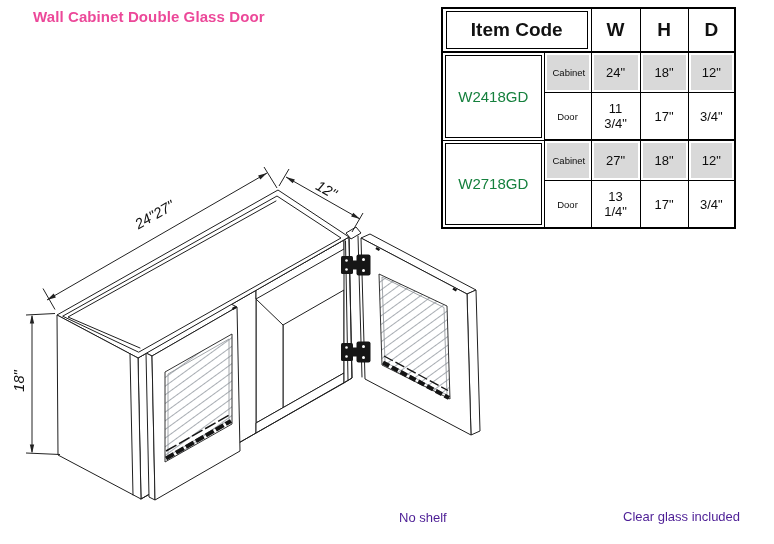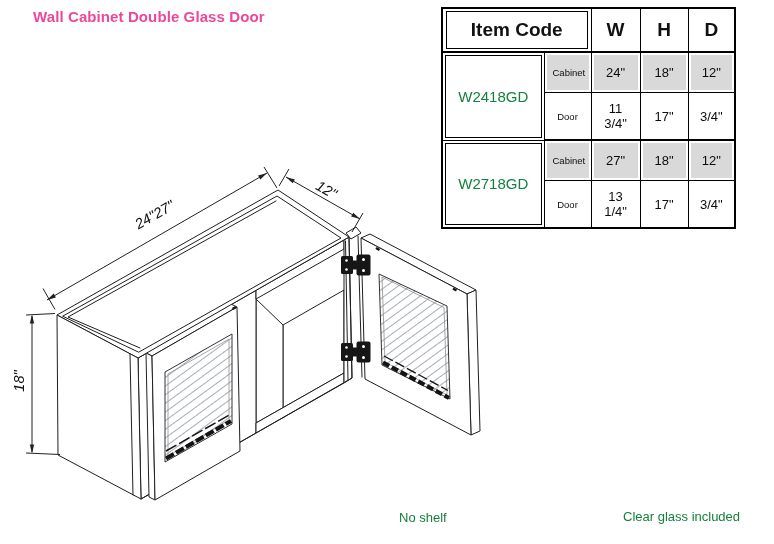--- a/index.html
+++ b/index.html
@@ -28,21 +28,21 @@
   }
   td.code{position:relative;}
   td.code .inbox{
     position:absolute;left:2px;right:2px;top:2px;bottom:2px;border:1.5px solid #000;
     display:flex;align-items:center;justify-content:center;font-size:15px;color:#15803d;
   }
   td.sub{font-size:9.5px;text-align:center;color:#0d0d0d;}
   td.val{font-size:13px;text-align:center;color:#0d0d0d;}
   td.g{background:#d9d9d9;box-shadow:inset 0 0 0 2px #fff;}
   
-  .footnote{position:absolute;font-size:13px;color:#15803d;white-space:nowrap;}
+  .footnote{position:absolute;font-size:13px;color:#4c1d95;white-space:nowrap;}
   #fn-shelf{left:399px;top:510px;}
   #fn-glass{left:623px;top:509px;}
   
   svg.draw{position:absolute;left:0;top:0;}
   svg.draw .ln{fill:none;stroke:#1f1f1f;stroke-width:1;stroke-linejoin:round;stroke-linecap:round;}
   svg.draw .fw{fill:#ffffff;stroke:#1f1f1f;stroke-width:1;stroke-linejoin:round;}
   svg.draw .thin{fill:none;stroke:#8a8f94;stroke-width:.8;}
   svg.draw .band{fill:none;stroke:#141414;}
   svg.draw .dim{fill:none;stroke:#222;stroke-width:1;}
   svg.draw .dimtxt{font-family:"Liberation Sans",sans-serif;font-style:italic;font-size:14.5px;fill:#111;}

